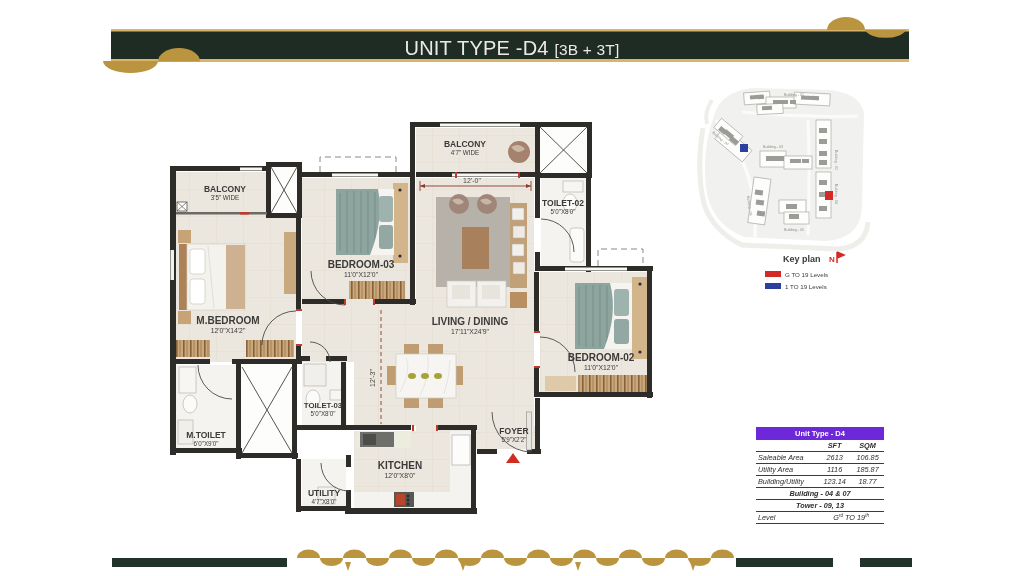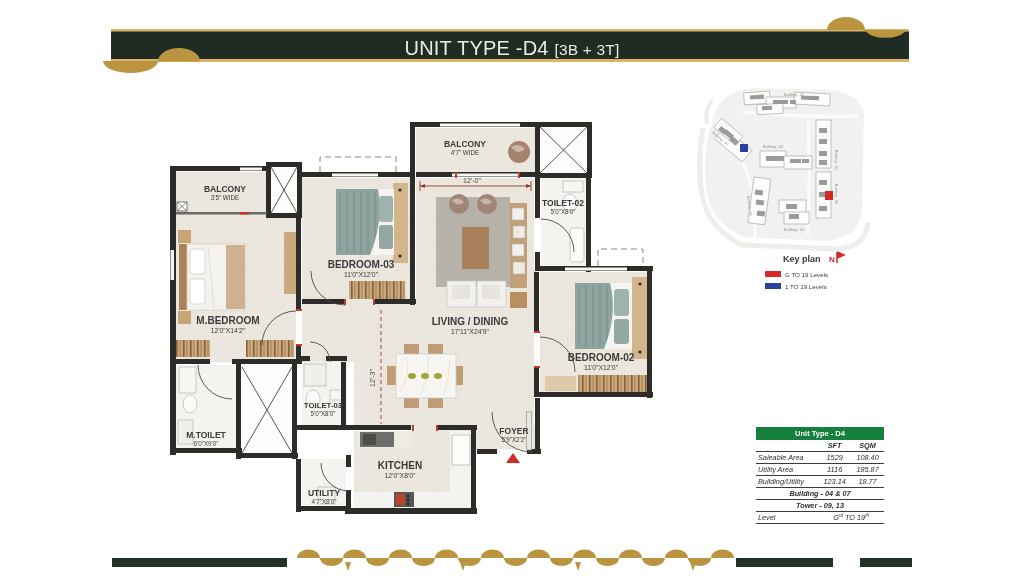--- a/index.html
+++ b/index.html
@@ -1,20 +1,20 @@
 <!DOCTYPE html>
 <html><head>
 <meta charset="utf-8">
 <style>
   html,body{margin:0;padding:0;width:1024px;height:576px;background:#ffffff;overflow:hidden;}
   *{font-family:"Liberation Sans", sans-serif;}
   #stage{position:relative;width:1024px;height:464px;}
   svg{position:absolute;left:0;top:0;}
   #tbl{position:absolute;left:756px;top:427px;width:128px;font-size:7.5px;color:#2e2d2b;}
-  #tbl .hdr{background:#15803d;color:#fff;text-align:center;font-weight:bold;padding:1.5px 0 2px;font-size:7.5px;}
+  #tbl .hdr{background:#6d28d9;color:#fff;text-align:center;font-weight:bold;padding:1.5px 0 2px;font-size:7.5px;}
   #tbl table{border-collapse:collapse;width:128px;}
   #tbl td{padding:1px 2px;border-bottom:1px solid #3a3a38;height:7.6px;font-size:7.3px;font-style:italic;}
   #tbl .c{text-align:center;}
   #tbl .b{font-weight:bold;}
 </style>
 </head>
 <body>
 <div id="stage">
 <svg width="1024" height="576" viewBox="0 0 1024 576">
 <defs>
@@ -422,22 +422,22 @@
  <div class="hdr">Unit Type - D4</div>
  <table>
   <tbody>
           <tr>
             <td></td>
             <td class="c b">SFT</td>
             <td class="c b">SQM</td>
           </tr>
   <tr>
             <td>Saleable Area</td>
-            <td class="c">1529</td>
-            <td class="c">108.40</td>
+            <td class="c">2613</td>
+            <td class="c">106.85</td>
           </tr>
   <tr>
             <td>Utility Area</td>
             <td class="c">1116</td>
             <td class="c">185.87</td>
           </tr>
   <tr>
             <td>Building/Utility</td>
             <td class="c">123.14</td>
             <td class="c">18.77</td>

